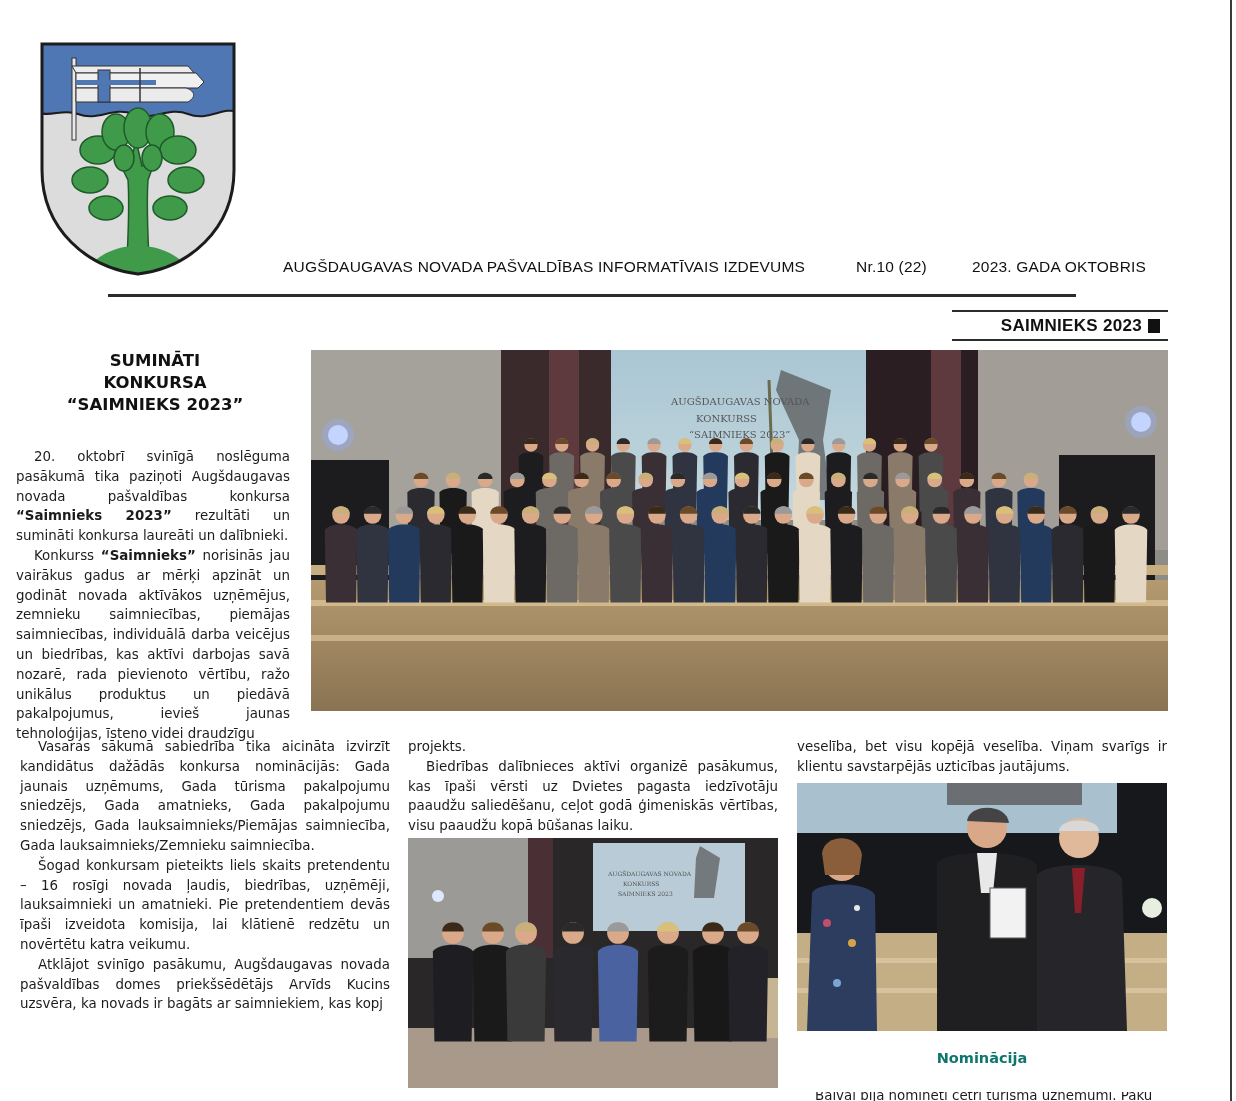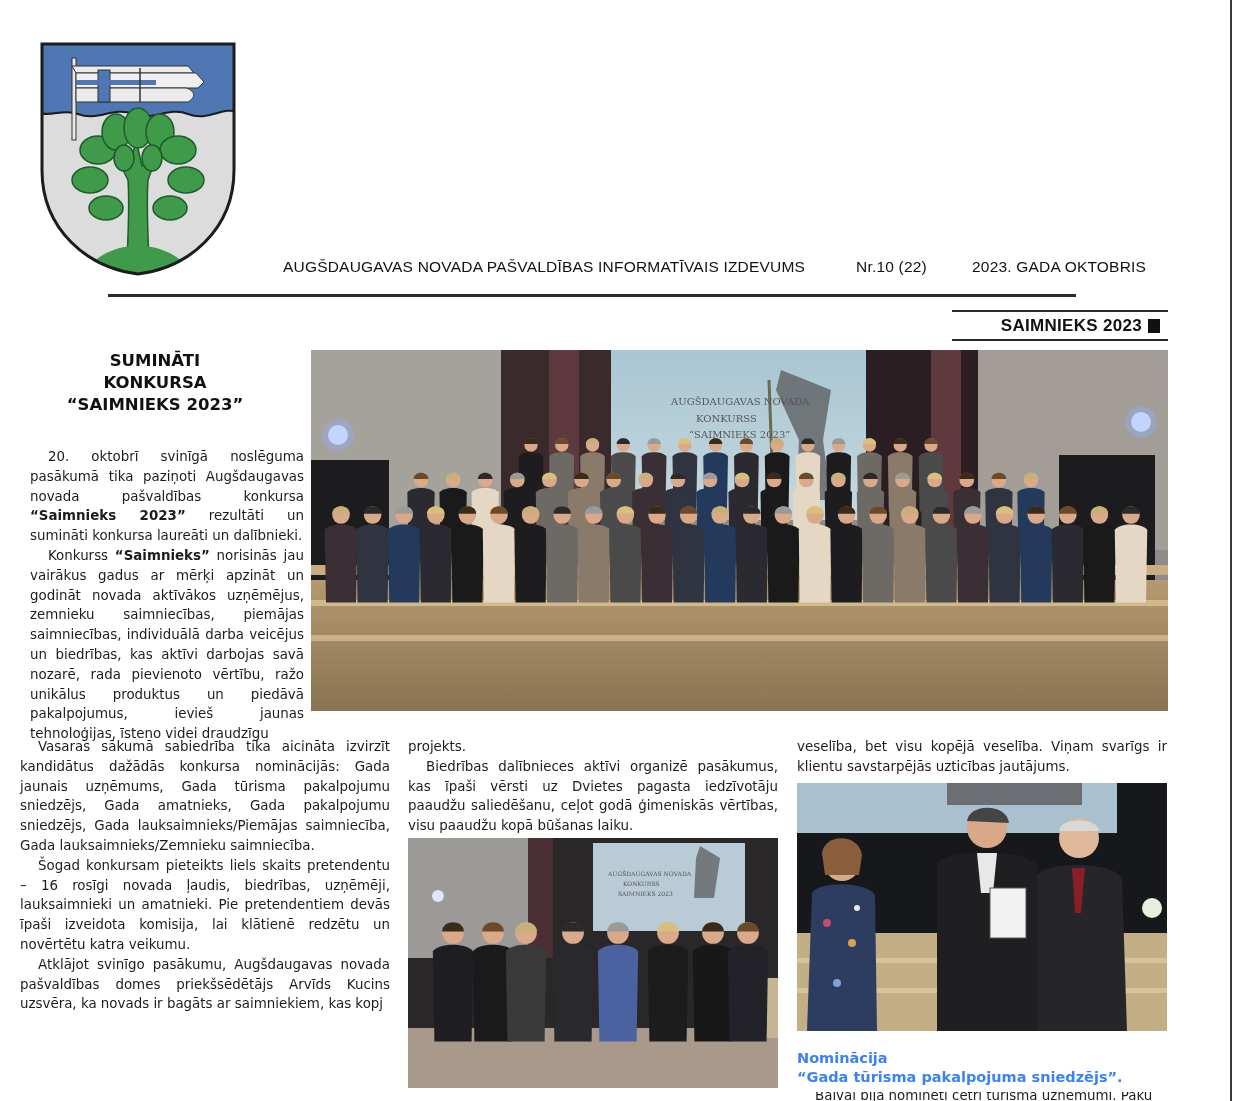--- a/index.html
+++ b/index.html
@@ -28,27 +28,27 @@
   .section-square { left: 1148px; top: 319px; width: 12px; height: 14px; background: #111; }
 
   
   .col { font-family: "DejaVu Sans", sans-serif; font-size: 13.4px; line-height: 19.8px;
     text-align: justify; color: #1c1c1c; }
   .col p { margin: 0; text-indent: 18px; }
   .col p.noindent { text-indent: 0; }
   .head { left: 20px; top: 350px; width: 270px; text-align: center;
     font-family: "DejaVu Sans", sans-serif; font-weight: bold; font-size: 16.5px;
     line-height: 22px; color: #111; }
-  .colA1 { left: 30px; top: 447px; width: 274px; }
+  .colA1 { left: 16px; top: 447px; width: 274px; }
   .colA2 { left: 20px; top: 737px; width: 370px; }
   .colB { left: 408px; top: 737px; width: 370px; }
   .colC { left: 797px; top: 737px; width: 370px; }
-  .nom { left: 797px; top: 1049px; width: 370px; 
+  .nom { left: 797px; top: 1049px; width: 370px; text-align: center;
     font-family: "DejaVu Sans", sans-serif; font-weight: bold; font-size: 14.5px;
-    line-height: 19px; color: #3b82f6; }
+    line-height: 19px; color: #0f766e; }
   .cut { left: 797px; top: 1092px; width: 370px; height: 9px; overflow: hidden; }
   .cut .col { margin-top: -6px; }
 
   
   .photo { overflow: hidden; }
   .p1 { left: 311px; top: 350px; width: 857px; height: 361px; }
   .p2 { left: 408px; top: 838px; width: 370px; height: 250px; }
   .p3 { left: 797px; top: 783px; width: 370px; height: 248px; }
   svg { display: block; }
 </style>
@@ -133,21 +133,20 @@
   <p class="noindent">projekts.</p>
   <p>Biedrības dalībnieces aktīvi organizē pasākumus, kas īpaši vērsti uz Dvietes pagasta iedzīvotāju paaudžu saliedēšanu, ceļot godā ģimeniskās vērtības, visu paaudžu kopā būšanas laiku.</p>
 </div>
 
 <div class="abs col colC">
   <p class="noindent">veselība, bet visu kopējā veselība. Viņam svarīgs ir klientu savstarpējās uzticības jautājums.</p>
 </div>
 
 <div class="abs nom">
   <div>Nominācija</div>
-  <div>“Gada tūrisma pakalpojuma sniedzējs”.</div>
 </div>
 <div class="abs cut">
   <div class="col">
       <p>Balvai bija nominēti četri tūrisma uzņēmumi. Paku</p>
     </div>
 </div>
 
 <div class="abs photo p1">
   <svg width="857" height="361" viewBox="0 0 857 361">
     <defs>

